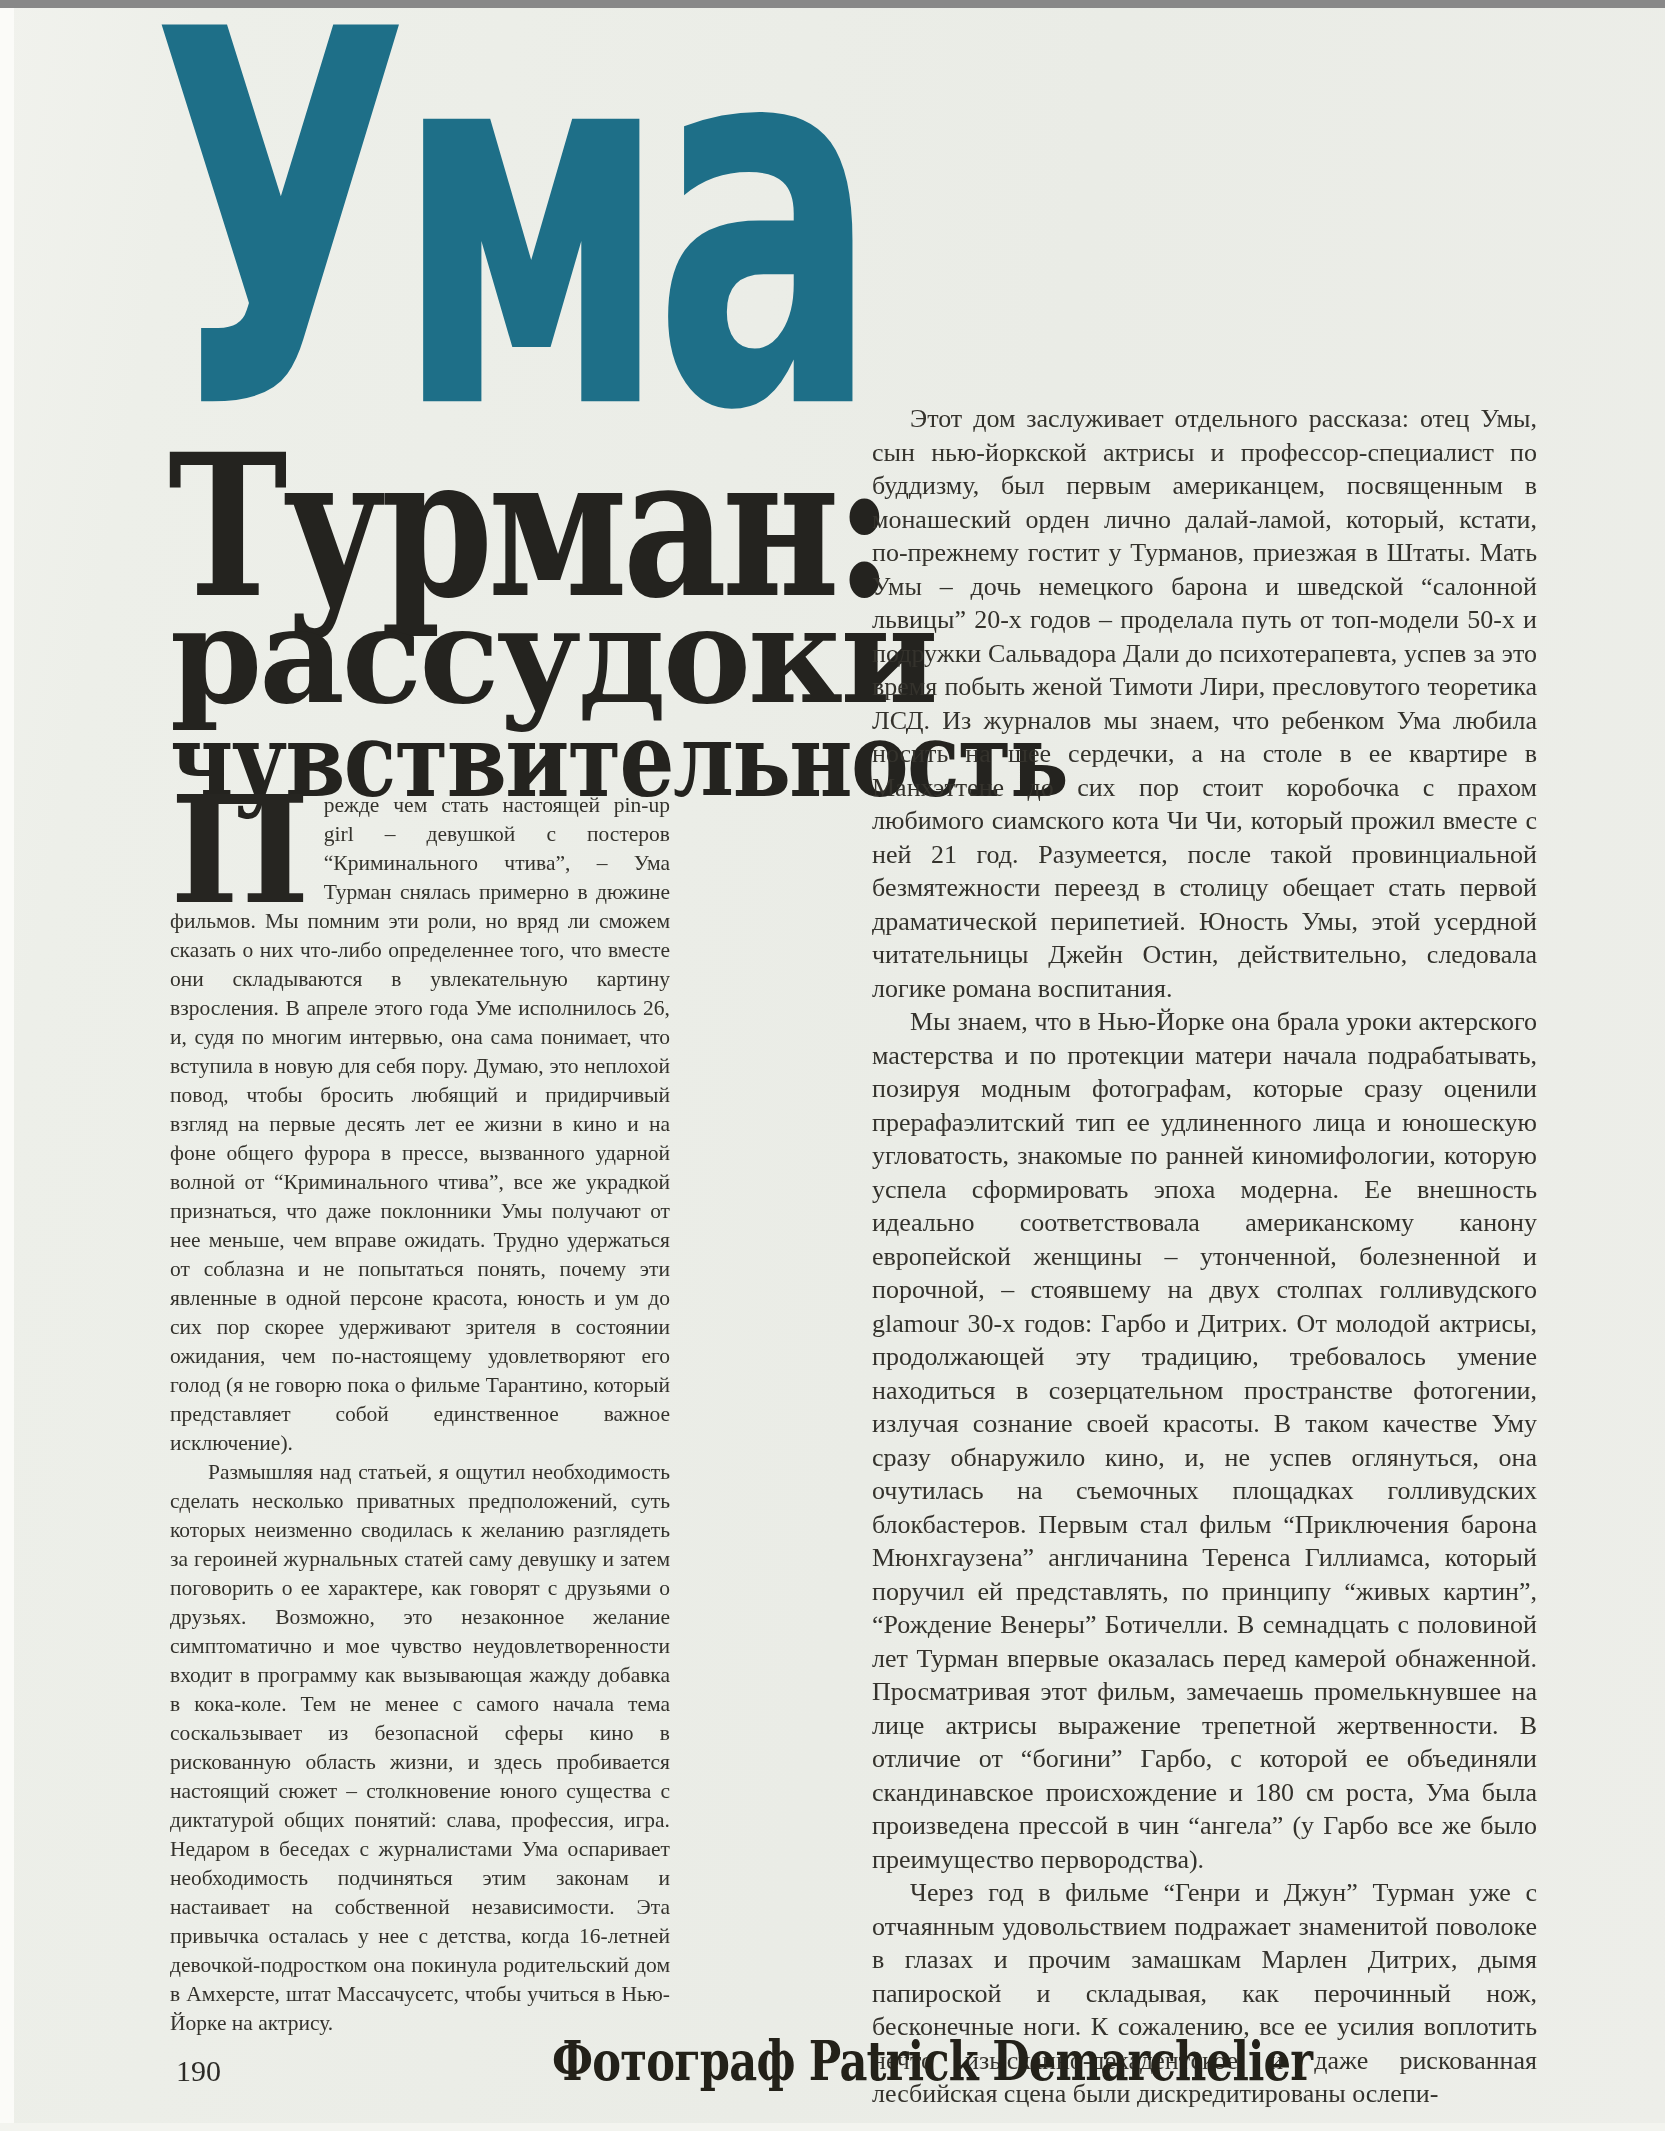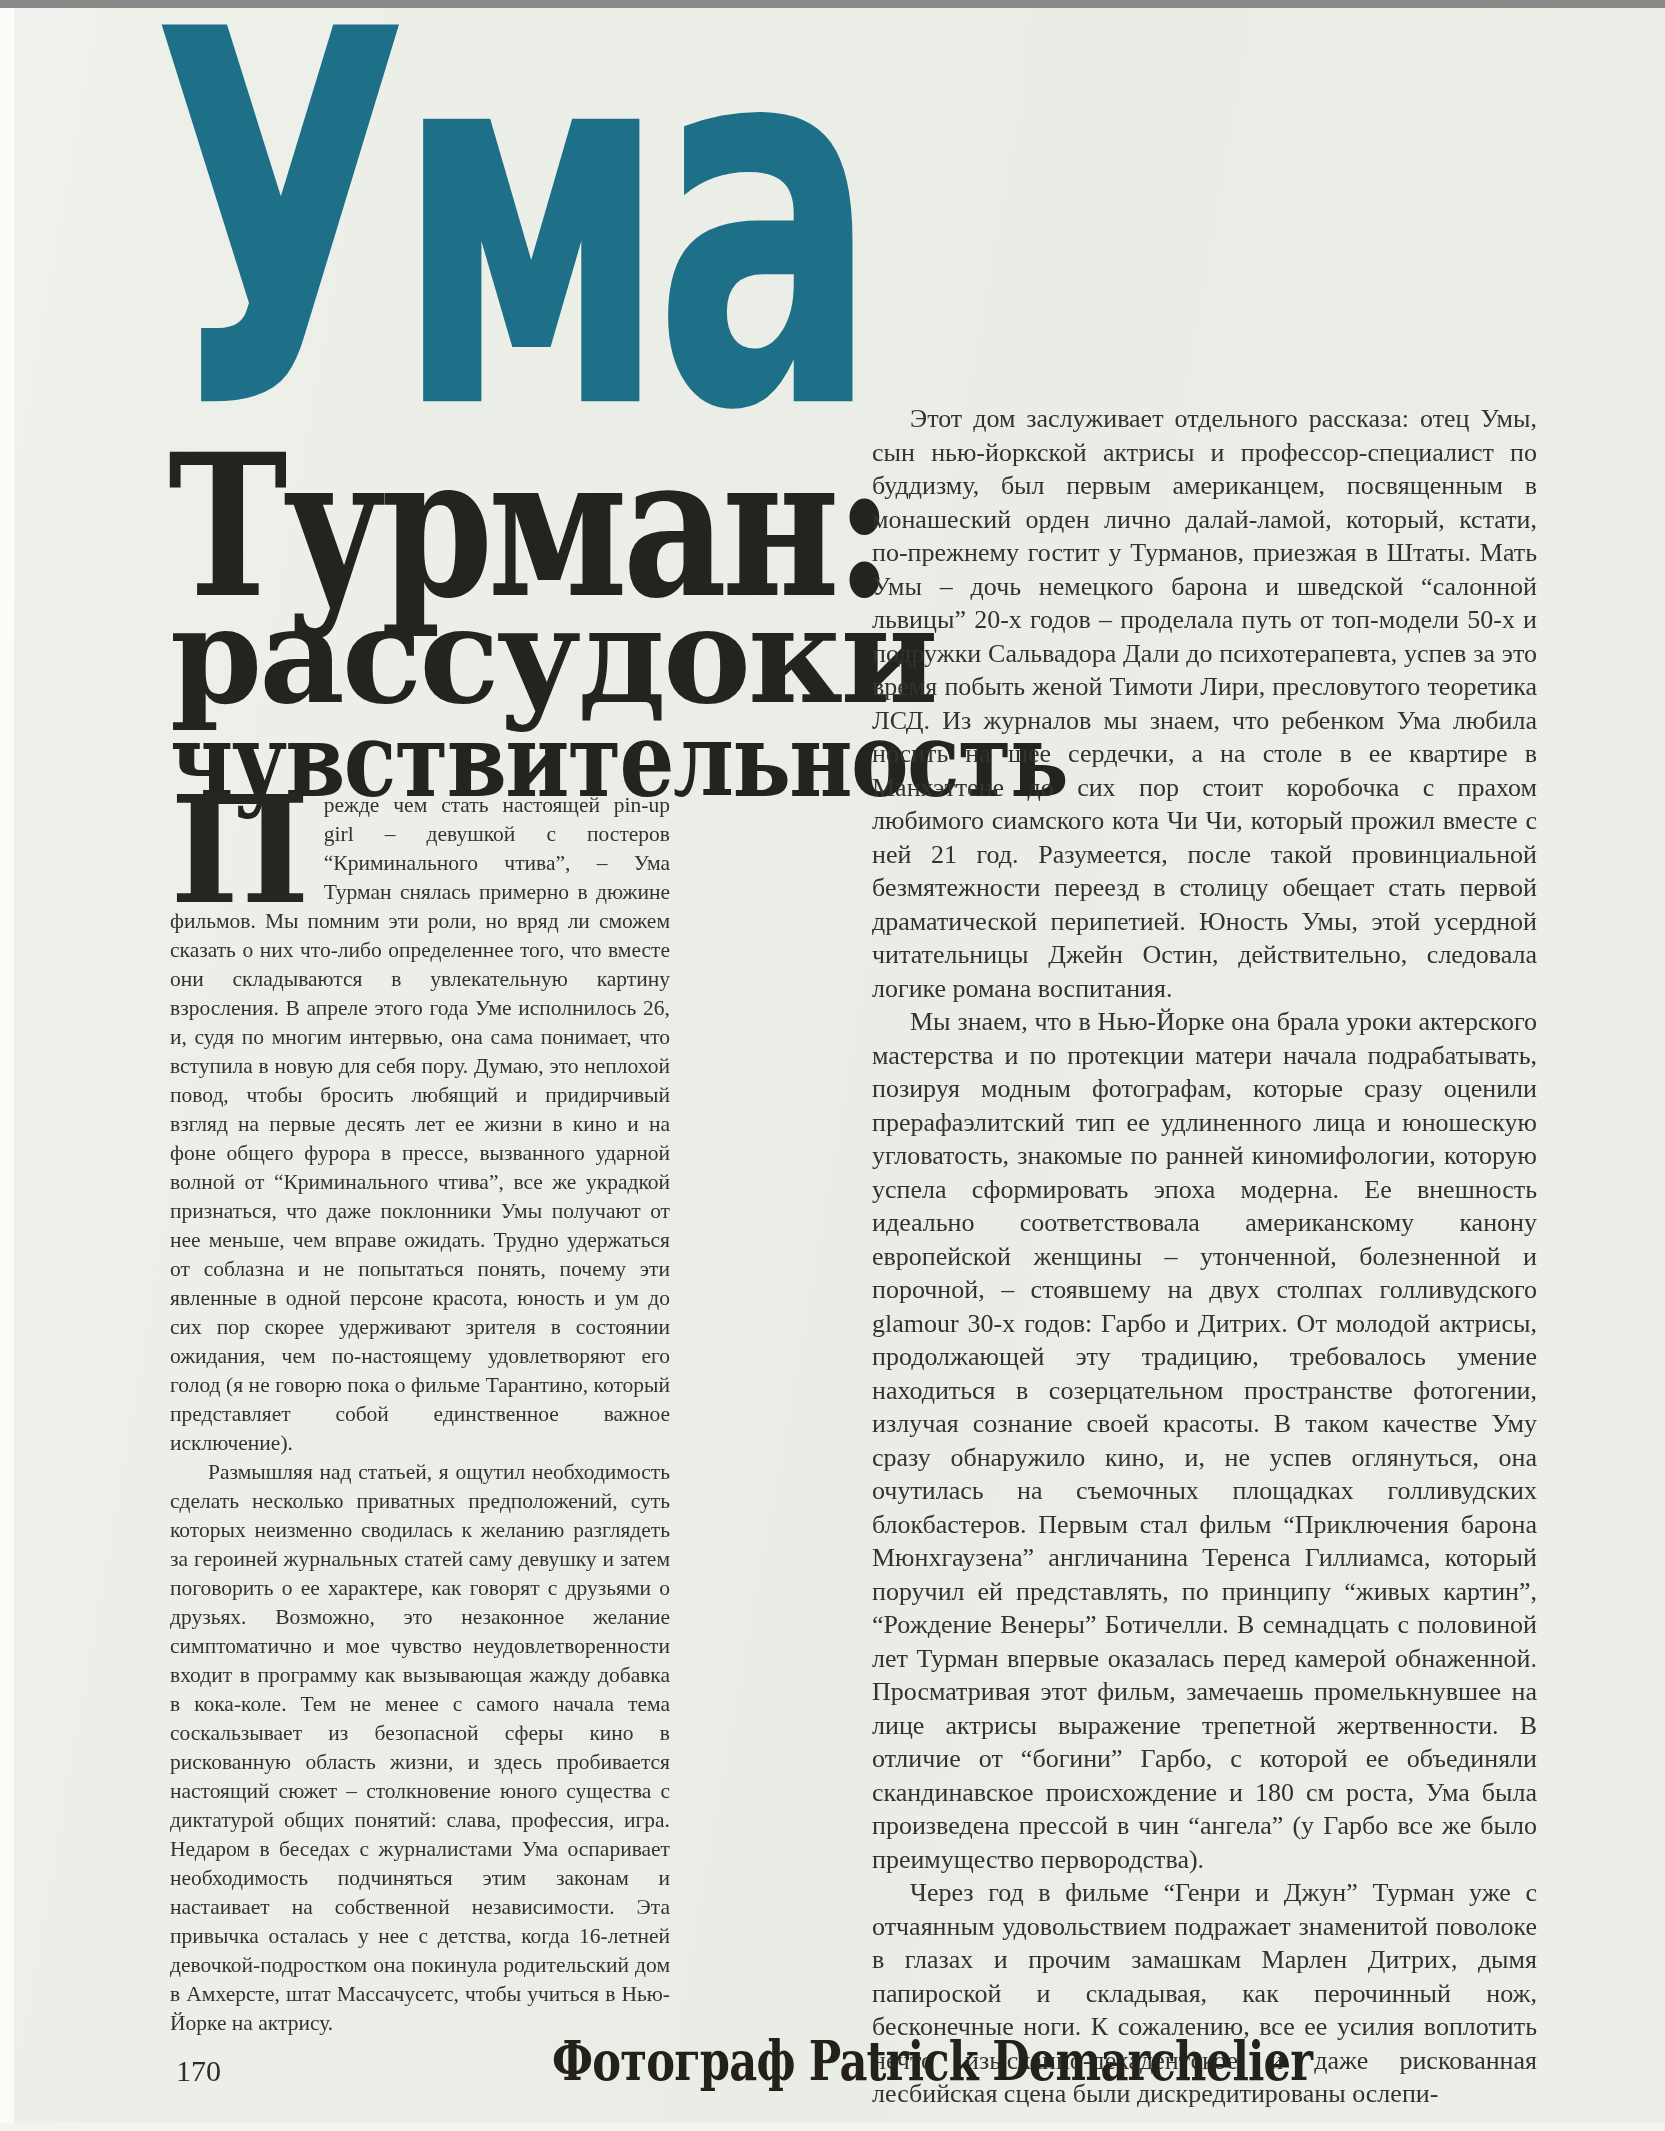--- a/index.html
+++ b/index.html
@@ -114,16 +114,16 @@
     <p class="indent">Размышляя над статьей, я ощутил необходимость сделать несколько приватных предположений, суть которых неизменно сводилась к желанию разглядеть за героиней журнальных статей саму девушку и затем поговорить о ее характере, как говорят с друзьями о друзьях. Возможно, это незаконное желание симптоматично и мое чувство неудовлетворенности входит в программу как вызывающая жажду добавка в кока-коле. Тем не менее с самого начала тема соскальзывает из безопасной сферы кино в рискованную область жизни, и здесь пробивается настоящий сюжет – столкновение юного существа с диктатурой общих понятий: слава, профессия, игра. Недаром в беседах с журналистами Ума оспаривает необходимость подчиняться этим законам и настаивает на собственной независимости. Эта привычка осталась у нее с детства, когда 16-летней девочкой-подростком она покинула родительский дом в Амхерсте, штат Массачусетс, чтобы учиться в Нью-Йорке на актрису.</p>
   </section>
 
   <section class="col col-right">
     <p class="indent">Этот дом заслуживает отдельного рассказа: отец Умы, сын нью-йоркской актрисы и профессор-специалист по буддизму, был первым американцем, посвященным в монашеский орден лично далай-ламой, который, кстати, по-прежнему гостит у Турманов, приезжая в Штаты. Мать Умы – дочь немецкого барона и шведской “салонной львицы” 20-х годов – проделала путь от топ-модели 50-х и подружки Сальвадора Дали до психотерапевта, успев за это время побыть женой Тимоти Лири, пресловутого теоретика ЛСД. Из журналов мы знаем, что ребенком Ума любила носить на шее сердечки, а на столе в ее квартире в Манхэттене до сих пор стоит коробочка с прахом любимого сиамского кота Чи Чи, который прожил вместе с ней 21 год. Разумеется, после такой провинциальной безмятежности переезд в столицу обещает стать первой драматической перипетией. Юность Умы, этой усердной читательницы Джейн Остин, действительно, следовала логике романа воспитания.</p>
     <p class="indent">Мы знаем, что в Нью-Йорке она брала уроки актерского мастерства и по протекции матери начала подрабатывать, позируя модным фотографам, которые сразу оценили прерафаэлитский тип ее удлиненного лица и юношескую угловатость, знакомые по ранней киномифологии, которую успела сформировать эпоха модерна. Ее внешность идеально соответствовала американскому канону европейской женщины – утонченной, болезненной и порочной, – стоявшему на двух столпах голливудского glamour 30-х годов: Гарбо и Дитрих. От молодой актрисы, продолжающей эту традицию, требовалось умение находиться в созерцательном пространстве фотогении, излучая сознание своей красоты. В таком качестве Уму сразу обнаружило кино, и, не успев оглянуться, она очутилась на съемочных площадках голливудских блокбастеров. Первым стал фильм “Приключения барона Мюнхгаузена” англичанина Теренса Гиллиамса, который поручил ей представлять, по принципу “живых картин”, “Рождение Венеры” Ботичелли. В семнадцать с половиной лет Турман впервые оказалась перед камерой обнаженной. Просматривая этот фильм, замечаешь промелькнувшее на лице актрисы выражение трепетной жертвенности. В отличие от “богини” Гарбо, с которой ее объединяли скандинавское происхождение и 180 см роста, Ума была произведена прессой в чин “ангела” (у Гарбо все же было преимущество первородства).</p>
     <p class="indent">Через год в фильме “Генри и Джун” Турман уже с отчаянным удовольствием подражает знаменитой поволоке в глазах и прочим замашкам Марлен Дитрих, дымя папироской и складывая, как перочинный нож, бесконечные ноги. К сожалению, все ее усилия воплотить нечто изысканно-декадентское и даже рискованная лесбийская сцена были дискредитированы ослепи-</p>
   </section>
 
   <footer>
-    <div class="page-number">170</div>
+    <div class="page-number">190</div>
     <div class="credit">Фотограф Patrick Demarchelier</div>
   </footer>
 </div>
 
 </body></html>

